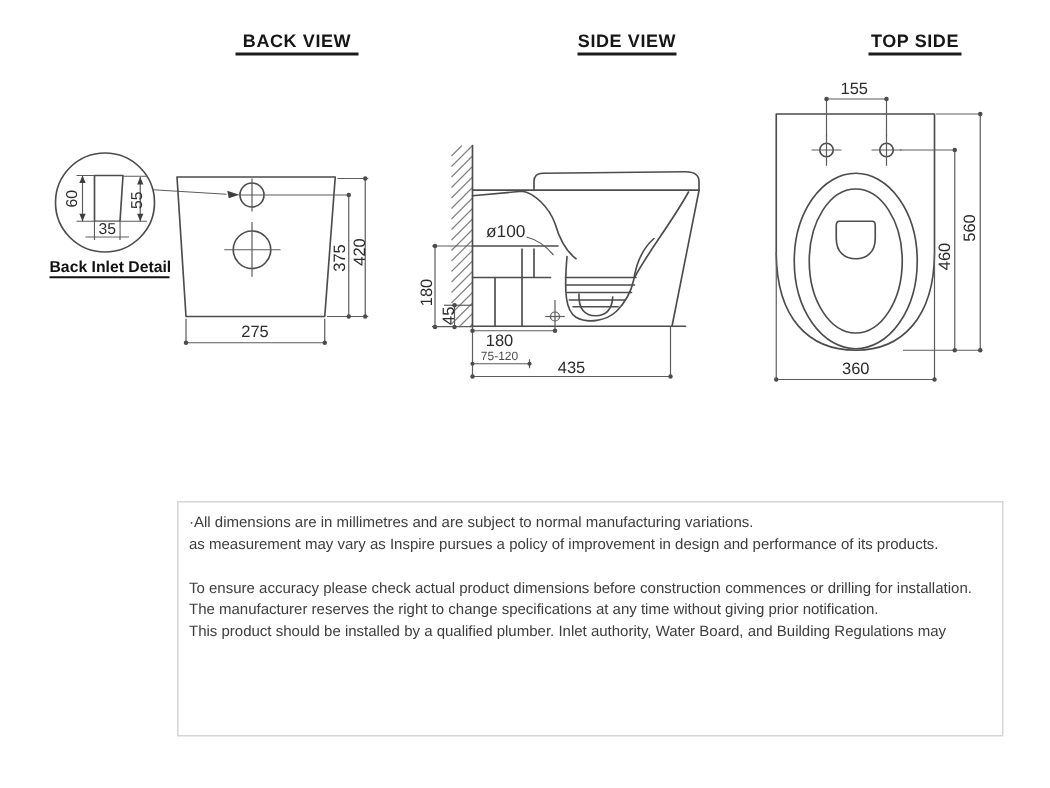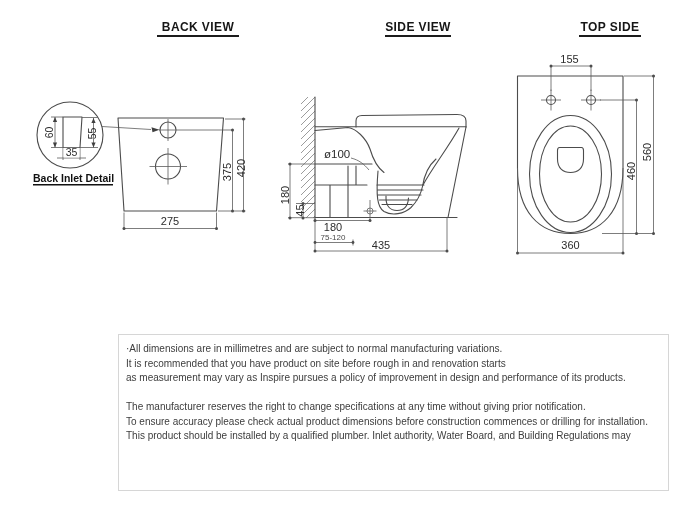--- a/index.html
+++ b/index.html
@@ -194,21 +194,20 @@
       </g>
       <text class="txt" x="569.5" y="62.5" text-anchor="middle">155</text>
       <text class="txt" transform="translate(630.5 171) rotate(-90)" text-anchor="middle" dominant-baseline="central">460</text>
       <text class="txt" transform="translate(647 152) rotate(-90)" text-anchor="middle" dominant-baseline="central">560</text>
       <text class="txt" x="570.5" y="249" text-anchor="middle">360</text>
     </g>
   </svg>
 
   <div class="disclaimer">
     <div class="line">·All dimensions are in millimetres and are subject to normal manufacturing variations.</div>
-    <div class="line">It is recommended that you have product on site before rough in and renovation starts</div>
     <div class="line">as measurement may vary as Inspire pursues a policy of improvement in design and performance of its products.</div>
     <div class="gap"></div>
+    <div class="line">To ensure accuracy please check actual product dimensions before construction commences or drilling for installation.</div>
     <div class="line">The manufacturer reserves the right to change specifications at any time without giving prior notification.</div>
-    <div class="line">To ensure accuracy please check actual product dimensions before construction commences or drilling for installation.</div>
     <div class="line">This product should be installed by a qualified plumber. Inlet authority, Water Board, and Building Regulations may</div>
   </div>
 
 </div>
 
 </body></html>

